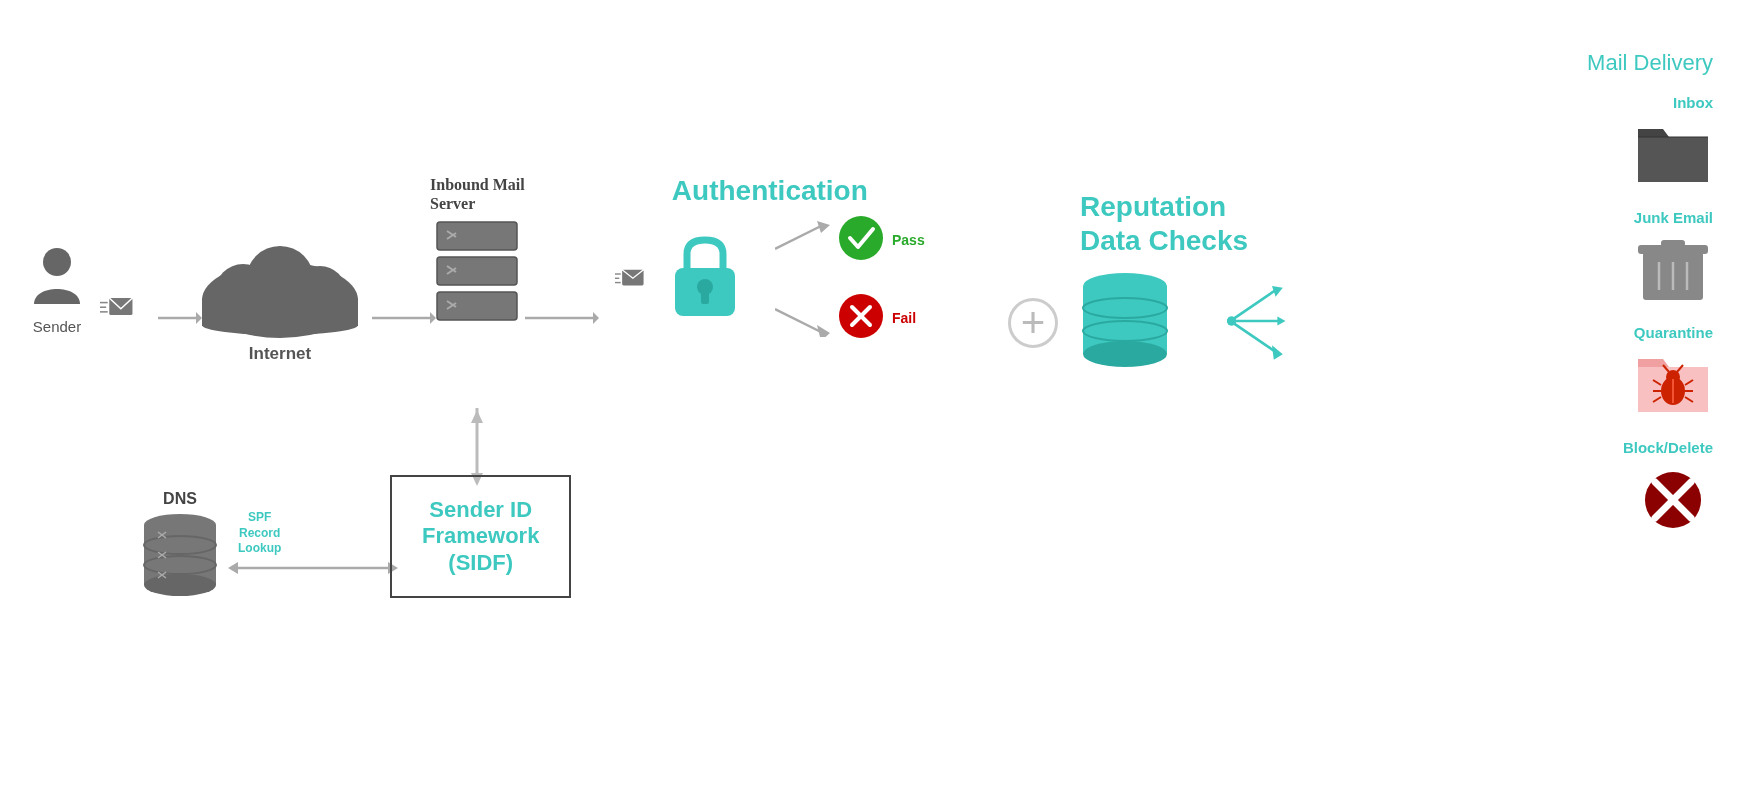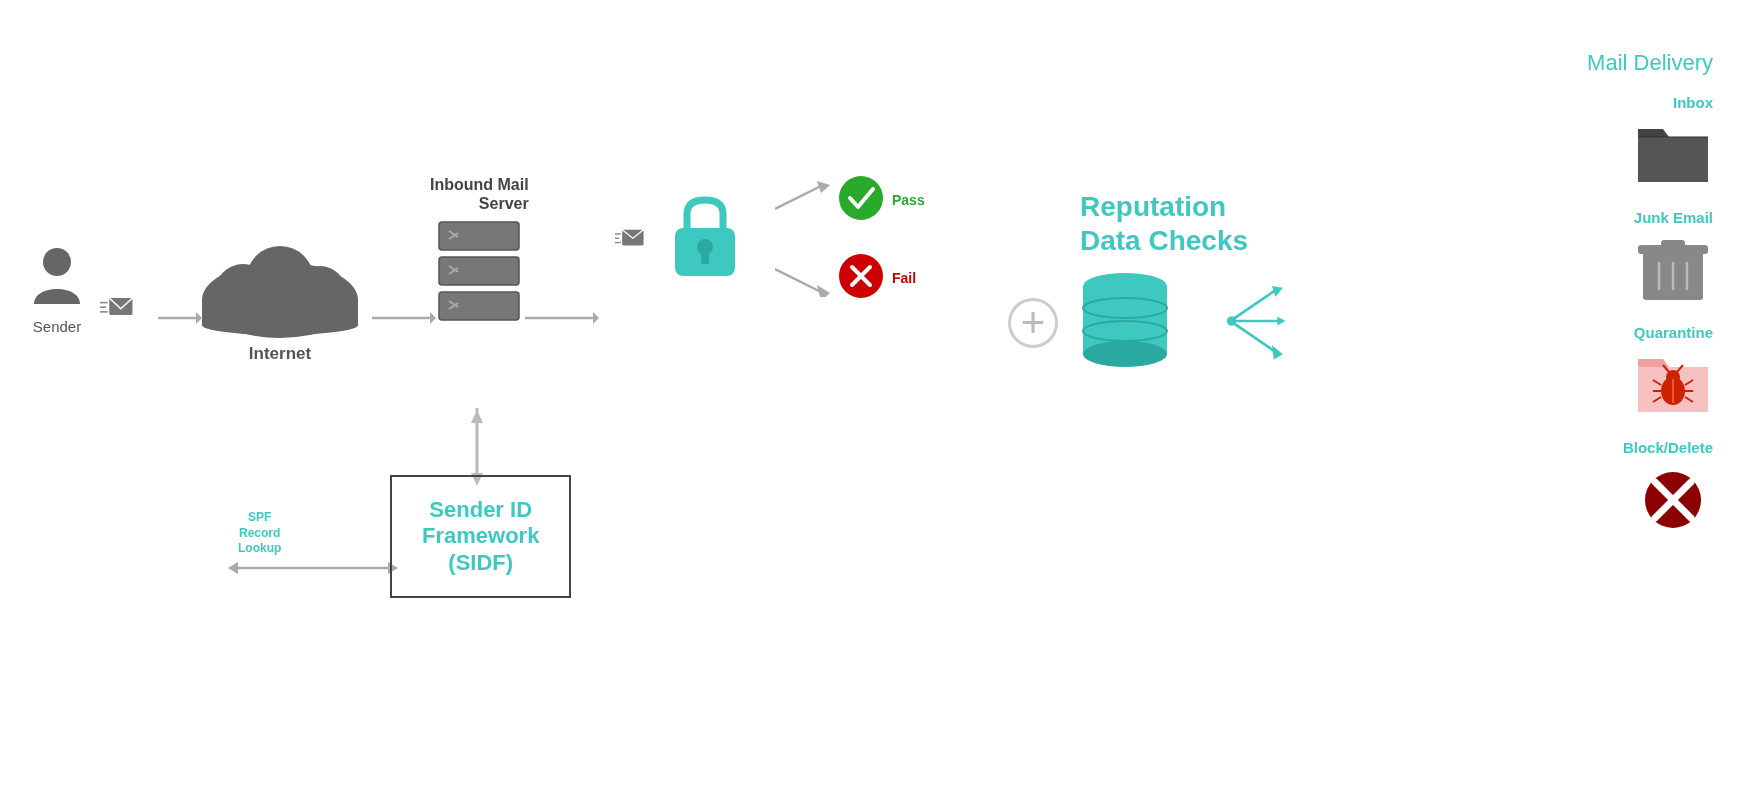--- a/index.html
+++ b/index.html
@@ -69,22 +69,23 @@
       top: 175px;
       display: flex;
       flex-direction: column;
       align-items: center;
       gap: 4px;
     }
     .server-label {
       font-size: 16px;
       font-weight: 700;
       color: #444;
-      text-align: right;
+      text-align: left;
       line-height: 1.2;
+      font-family: Liberation Serif, serif;
     }
     .server-icon svg { width: 90px; height: 110px; }
 
     
     .auth-group {
       position: absolute;
       left: 615px;
       top: 175px;
     }
     .auth-title {
@@ -336,20 +337,21 @@
   </div>
 
   <div style="position:absolute; left:525px; top:310px;">
     <svg width="75" height="16" viewBox="0 0 75 16">
       <line x1="0" y1="8" x2="68" y2="8" stroke="#aaa" stroke-width="2.5"></line>
       <polygon points="68,2 74,8 68,14" fill="#aaa"></polygon>
     </svg>
   </div>
 
   <div class="auth-group">
+    <div class="auth-title">Authentication</div>
     <div class="auth-content">
 
       <div class="auth-email">
         <svg width="42" height="30" viewBox="0 0 42 30">
           <line x1="0" y1="8" x2="8" y2="8" stroke="#888" stroke-width="2"></line>
           <line x1="0" y1="14" x2="6" y2="14" stroke="#888" stroke-width="2"></line>
           <line x1="0" y1="20" x2="8" y2="20" stroke="#888" stroke-width="2"></line>
           <rect x="10" y="2" width="30" height="22" rx="2" fill="#777"></rect>
           <polyline points="10,2 25,14 40,2" stroke="#fff" stroke-width="1.8" fill="none"></polyline>
         </svg>
@@ -444,20 +446,39 @@
 
   <div style="position:absolute; left:467px; top:408px;">
     <svg width="20" height="80" viewBox="0 0 20 80">
       <line x1="10" y1="0" x2="10" y2="68" stroke="#bbb" stroke-width="3"></line>
       <polygon points="4,65 10,78 16,65" fill="#bbb"></polygon>
 
       <polygon points="4,15 10,2 16,15" fill="#bbb"></polygon>
     </svg>
   </div>
 
+  <div class="dns-group">
+    <span class="dns-label">DNS</span>
+    <div class="db-small-icon">
+      <svg viewBox="0 0 80 90" fill="none" xmlns="http://www.w3.org/2000/svg">
+        <ellipse cx="40" cy="13" rx="36" ry="11" fill="#777"></ellipse>
+        <rect x="4" y="13" width="72" height="60" fill="#777"></rect>
+        <ellipse cx="40" cy="73" rx="36" ry="11" fill="#666"></ellipse>
+        <ellipse cx="40" cy="33" rx="36" ry="9" fill="none" stroke="#666" stroke-width="2"></ellipse>
+        <ellipse cx="40" cy="53" rx="36" ry="9" fill="none" stroke="#666" stroke-width="2"></ellipse>
+
+        <line x1="18" y1="20" x2="26" y2="26" stroke="#aaa" stroke-width="1.5"></line>
+        <line x1="18" y1="26" x2="26" y2="20" stroke="#aaa" stroke-width="1.5"></line>
+        <line x1="18" y1="40" x2="26" y2="46" stroke="#aaa" stroke-width="1.5"></line>
+        <line x1="18" y1="46" x2="26" y2="40" stroke="#aaa" stroke-width="1.5"></line>
+        <line x1="18" y1="60" x2="26" y2="66" stroke="#aaa" stroke-width="1.5"></line>
+        <line x1="18" y1="66" x2="26" y2="60" stroke="#aaa" stroke-width="1.5"></line>
+      </svg>
+    </div>
+  </div>
 
   <div class="spf-label">
     <span style="color:#3ec9c0; font-size:12px; font-weight:600; white-space:pre;">SPF
 Record
 Lookup</span>
   </div>
 
   <div style="position:absolute; left:228px; top:558px;">
     <svg width="170" height="20" viewBox="0 0 170 20">
 

